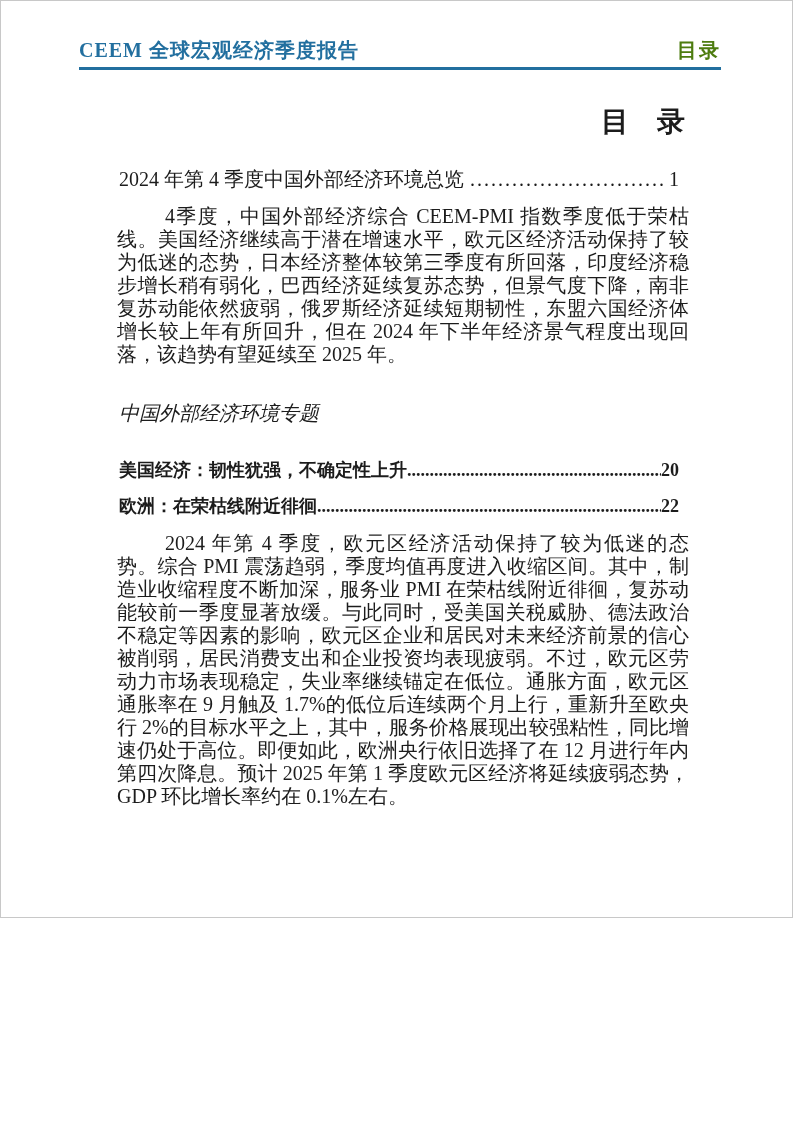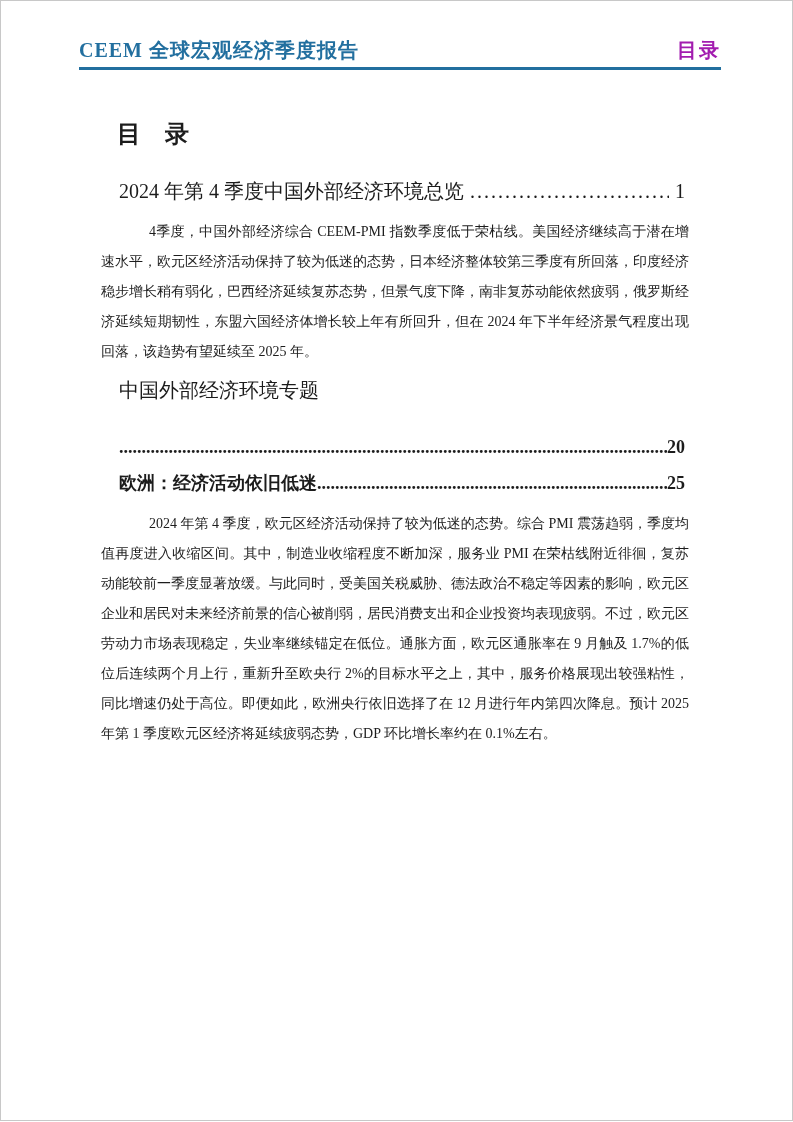--- a/index.html
+++ b/index.html
@@ -1,77 +1,78 @@
 <!DOCTYPE html>
 <html lang="zh"><head>
 <meta charset="utf-8">
 <style>
   html,body{margin:0;padding:0;background:#ffffff;}
   .page{
     position:relative;
-    width:793px;height:1121px;
+    width:793px;height:918px;
     box-sizing:border-box;
     background:#ffffff;
     border:1px solid #c8c8c8;
     font-family:"Liberation Serif","DejaVu Serif",serif;
     color:#1c1c1c;
     overflow:hidden;
   }
   
   .header{
     position:absolute;top:36px;left:78px;right:71px;
     display:flex;justify-content:space-between;align-items:flex-end;
     border-bottom:3px solid #226f9f;
     padding-bottom:3px;
   }
   .header .h-left{
     font-size:20px;font-weight:bold;color:#226f9f;letter-spacing:1px;
   }
   .header .h-right{
-    font-size:20px;font-weight:bold;color:#a21caf;letter-spacing:2px;
+    font-size:20px;font-weight:bold;color:#4d7c0f;letter-spacing:2px;
   }
   
   .content{
     position:absolute;top:100px;left:100px;width:588px;
   }
   .doc-title{
-    text-align:left;
-    font-size:24px;font-weight:bold;
+    text-align:right;
+    font-size:28px;font-weight:bold;
     line-height:34px;
-    margin:16px;
+    margin:4px;
   }
   .toc-row{
     display:flex;align-items:baseline;
-    margin:26px 4px 0 18px;
+    margin:26px 10px 0 18px;
     line-height:28px;
     white-space:nowrap;
   }
   .toc-row .toc-label{flex:0 0 auto;}
   .toc-row .leader{
     flex:1 1 auto;overflow:hidden;
     white-space:nowrap;
   }
   .toc-row .toc-page{flex:0 0 auto;}
   .toc-l1{font-size:20px;}
   .toc-l1 .leader{letter-spacing:2px;margin-left:6px;}
   .toc-l1 .toc-page{margin-left:6px;}
   .toc-l2{font-size:18px;font-weight:bold;margin-top:28px;}
   .toc-l2 .leader{letter-spacing:0;}
   .body-para{
-    margin:12px 0 0 0;
-    font-size:14px;
-    line-height:30px;
+    margin:12px 0 0 16px;
+    font-size:20px;
+    line-height:23px;
     text-align:justify;
     text-indent:48px;
   }
   .topics-heading{
-    margin:8px 0 0 18px;
+    margin:32px 0 0 18px;
     font-size:20px;
     line-height:30px;
     font-weight:normal;
+    font-style:italic;
   }
   .toc-europe{margin-top:8px;}
 </style>
 </head>
 <body>
 
 <div class="page">
 
   <div class="header">
     <span class="h-left">CEEM 全球宏观经济季度报告</span>
@@ -86,27 +87,28 @@
       <span class="toc-label">2024 年第 4 季度中国外部经济环境总览</span>
       <span class="leader">........................................................................................................................................................................................................</span>
       <span class="toc-page">1</span>
     </div>
 
     <p class="body-para">4季度，中国外部经济综合 CEEM-PMI 指数季度低于荣枯线。美国经济继续高于潜在增速水平，欧元区经济活动保持了较为低迷的态势，日本经济整体较第三季度有所回落，印度经济稳步增长稍有弱化，巴西经济延续复苏态势，但景气度下降，南非复苏动能依然疲弱，俄罗斯经济延续短期韧性，东盟六国经济体增长较上年有所回升，但在 2024 年下半年经济景气程度出现回落，该趋势有望延续至 2025 年。</p>
 
     <h2 class="topics-heading">中国外部经济环境专题</h2>
 
     <div class="toc-row toc-l2">
+      <span class="toc-label">美国经济：韧性犹强，不确定性上升</span>
       <span class="leader">........................................................................................................................................................................................................</span>
       <span class="toc-page">20</span>
     </div>
 
 
     <div class="toc-row toc-l2 toc-europe">
-      <span class="toc-label">欧洲：经济活动依旧低迷</span>
+      <span class="toc-label">欧洲：在荣枯线附近徘徊</span>
       <span class="leader">........................................................................................................................................................................................................</span>
-      <span class="toc-page">25</span>
+      <span class="toc-page">22</span>
     </div>
 
     <p class="body-para">2024 年第 4 季度，欧元区经济活动保持了较为低迷的态势。综合 PMI 震荡趋弱，季度均值再度进入收缩区间。其中，制造业收缩程度不断加深，服务业 PMI 在荣枯线附近徘徊，复苏动能较前一季度显著放缓。与此同时，受美国关税威胁、德法政治不稳定等因素的影响，欧元区企业和居民对未来经济前景的信心被削弱，居民消费支出和企业投资均表现疲弱。不过，欧元区劳动力市场表现稳定，失业率继续锚定在低位。通胀方面，欧元区通胀率在 9 月触及 1.7%的低位后连续两个月上行，重新升至欧央行 2%的目标水平之上，其中，服务价格展现出较强粘性，同比增速仍处于高位。即便如此，欧洲央行依旧选择了在 12 月进行年内第四次降息。预计 2025 年第 1 季度欧元区经济将延续疲弱态势，GDP 环比增长率约在 0.1%左右。</p>
 
   </div>
 </div>
 
 </body></html>

